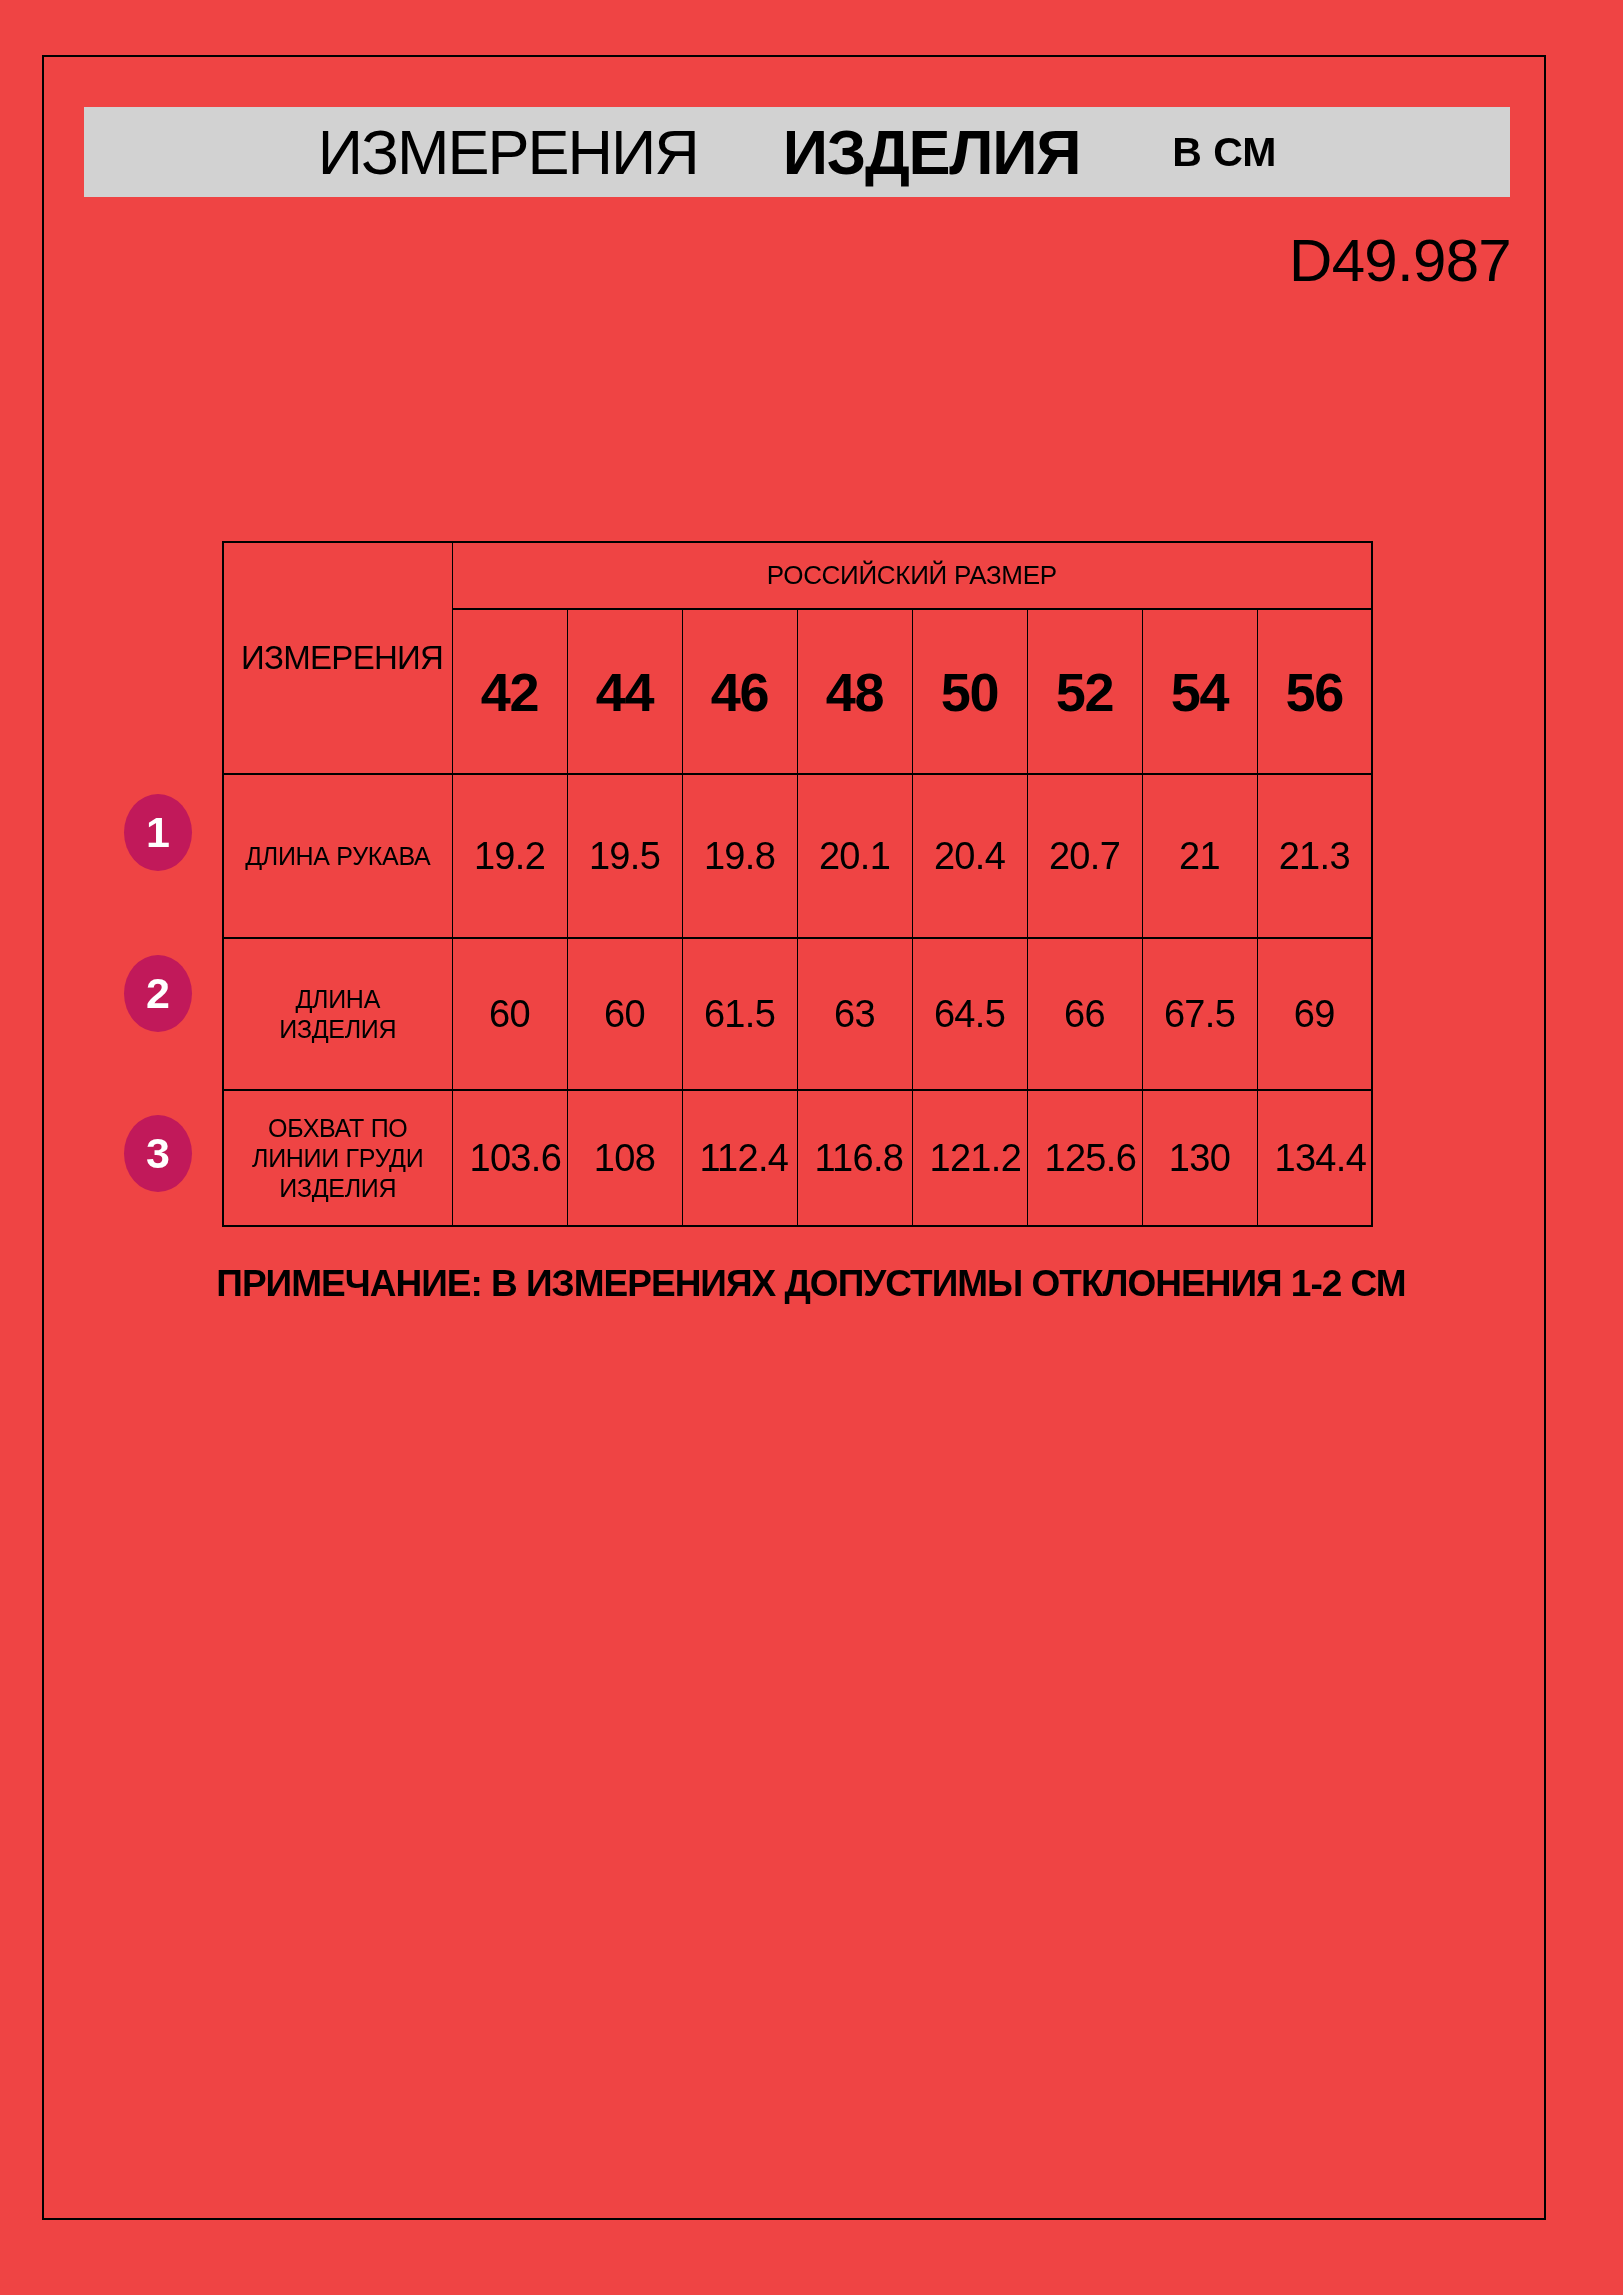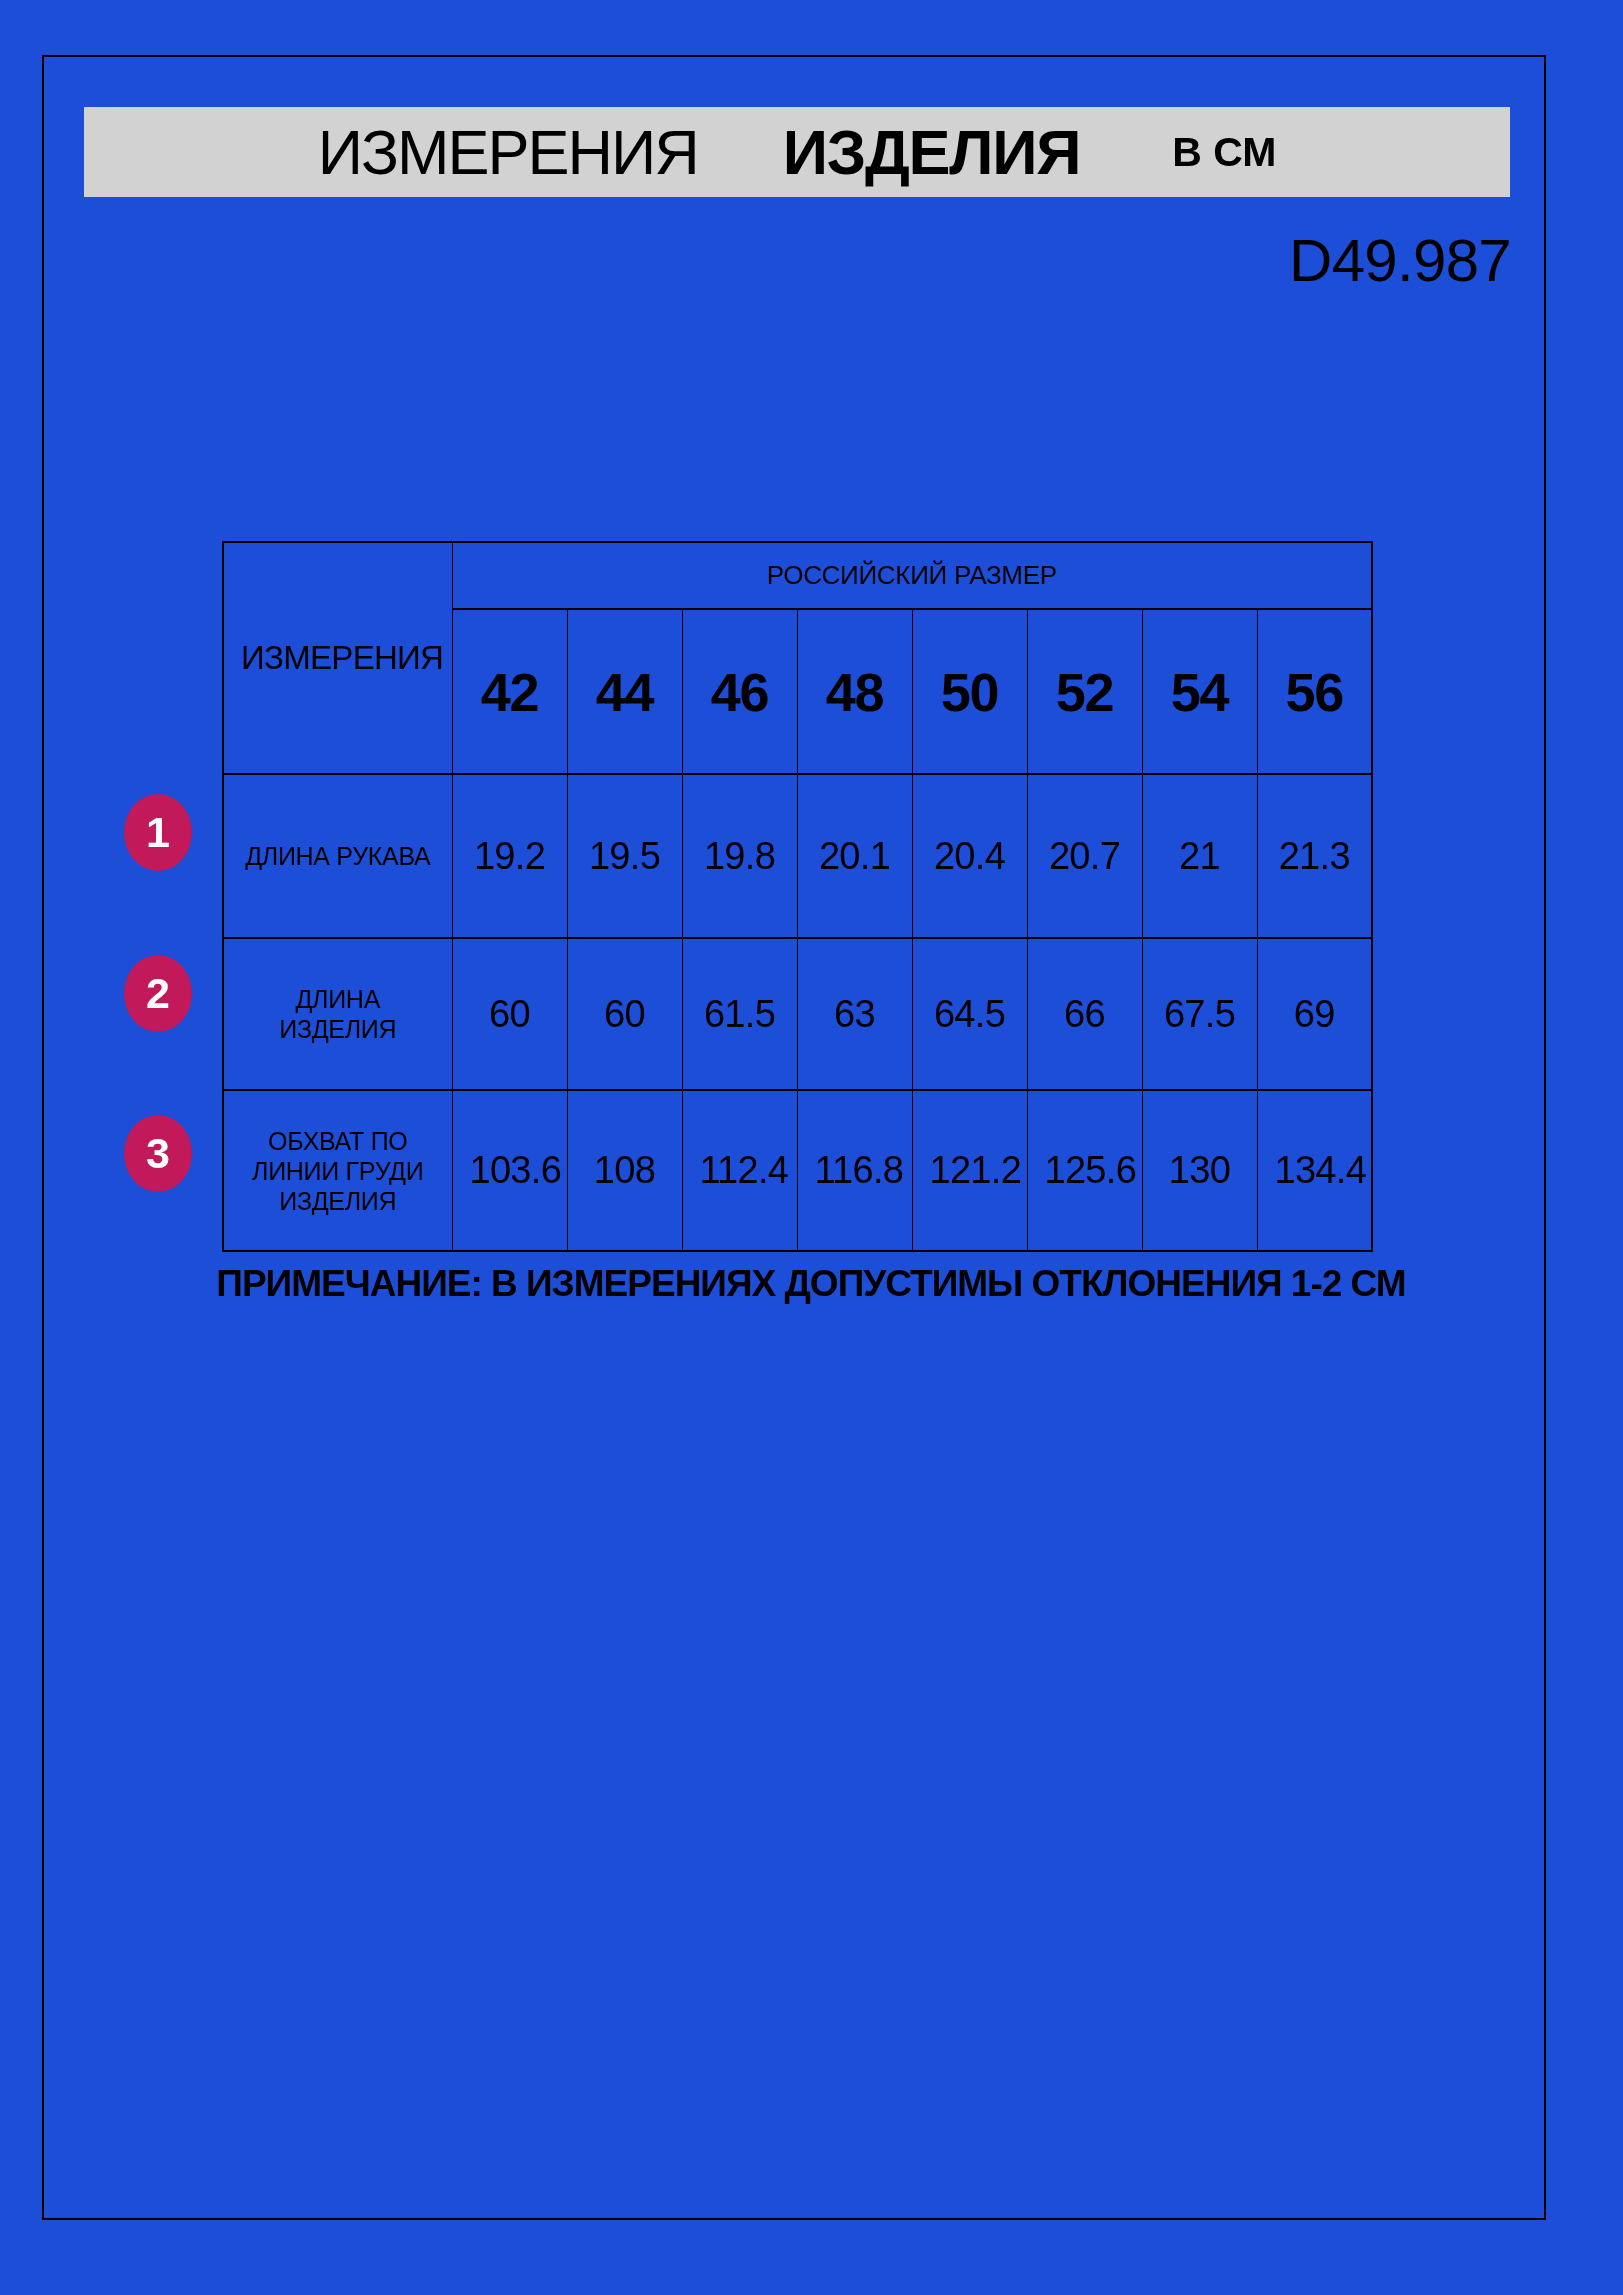--- a/index.html
+++ b/index.html
@@ -1,17 +1,17 @@
 <!DOCTYPE html>
 <html style="font-size:10.5px"><head>
 <meta charset="utf-8">
 <style>
   html,body{margin:0;padding:0;background:#fff;}
   .page{
-    position:relative;width:1623px;height:2295px;background:#1d4ed8;
+    position:relative;width:1623px;height:2295px;background:#ef4444;
     font-family:"Liberation Sans","DejaVu Sans",sans-serif;color:#000;
     overflow:hidden;
   }
   .page-border{
     position:absolute;left:42px;top:55px;width:1504px;height:2165px;
     border:2.6px solid #000;box-sizing:border-box;
   }
   .header-band{
     position:absolute;left:84px;top:107px;width:1426px;height:90px;
     background:#d2d2d2;display:flex;align-items:center;justify-content:center;
@@ -35,21 +35,21 @@
   }
   table.size-table td{
     border-left:1.3px solid #000;border-right:1.3px solid #000;
     border-top:2.6px solid #000;border-bottom:2.6px solid #000;
     text-align:center;vertical-align:middle;padding:17px;overflow:hidden;
   }
   tr.group-row{height:37px;}
   tr.size-row{height:165px;}
   #data-rows tr:nth-child(1){height:164px;}
   #data-rows tr:nth-child(2){height:152px;}
-  #data-rows tr:nth-child(3){height:161px;}
+  #data-rows tr:nth-child(3){height:136px;}
   td.corner{font-size:33px;letter-spacing:-0.7px;}
   td.group{font-size:26px;letter-spacing:-0.3px;}
   td.size{font-size:54px;font-weight:700;letter-spacing:-1.3px;margin-left:20px;}
   td.rowlabel{font-size:25px;line-height:30px;letter-spacing:-0.3px;white-space:pre-line;}
   td.val{font-size:38px;letter-spacing:-0.7px;}
   .badge{
     position:absolute;left:124px;width:68px;height:77px;border-radius:50%;
     background:#c1195a;color:#fff;display:flex;align-items:center;justify-content:center;
     font-size:43px;font-weight:700;
   }

